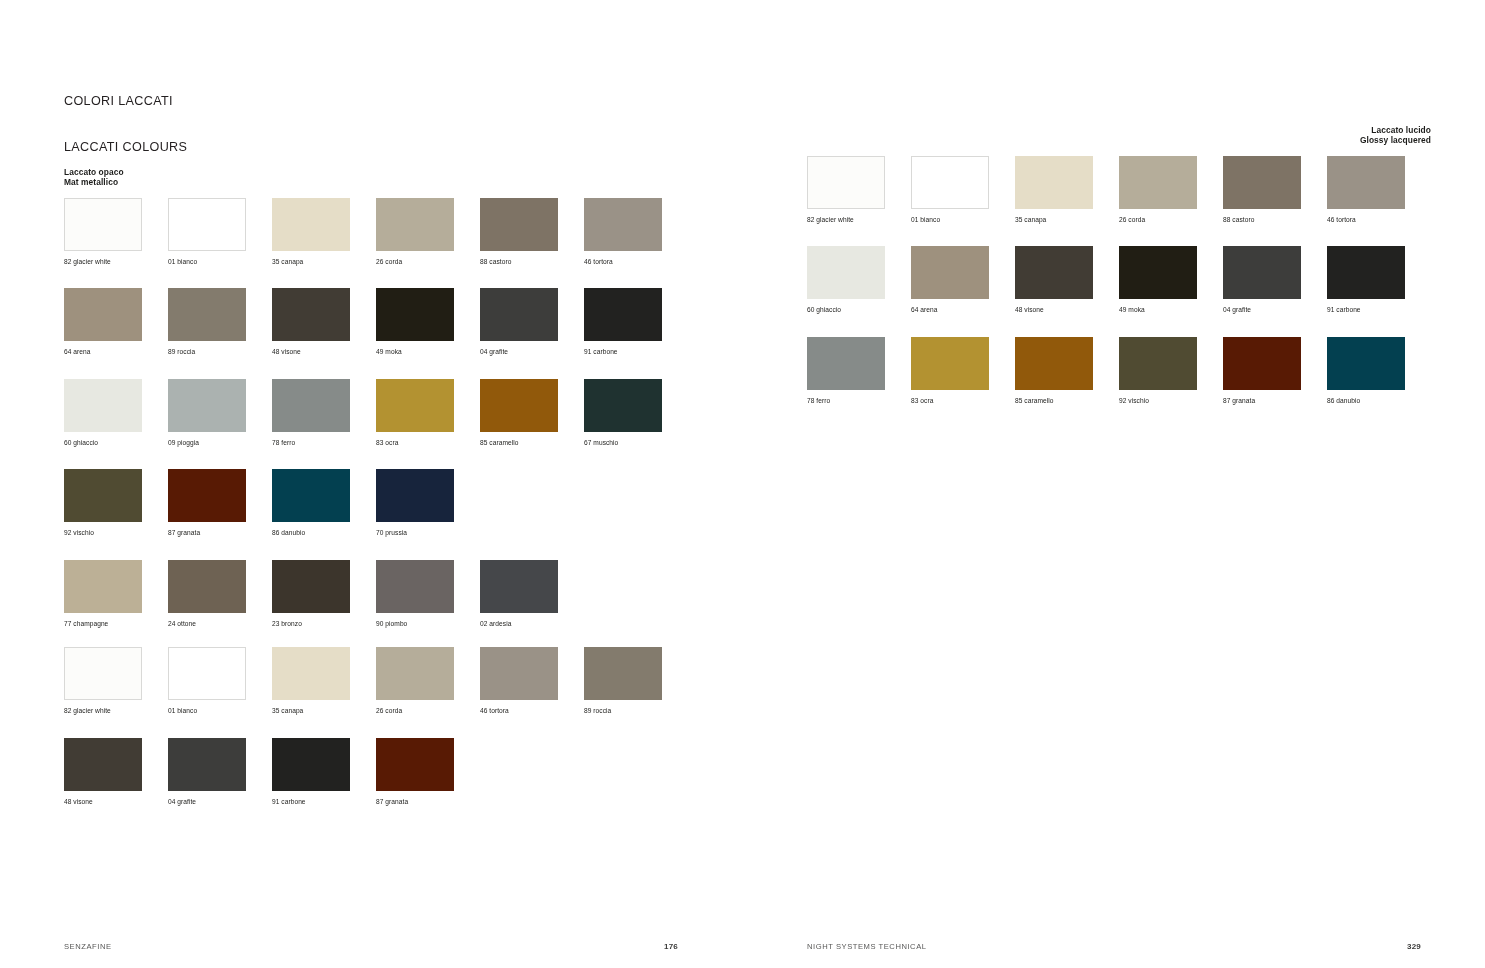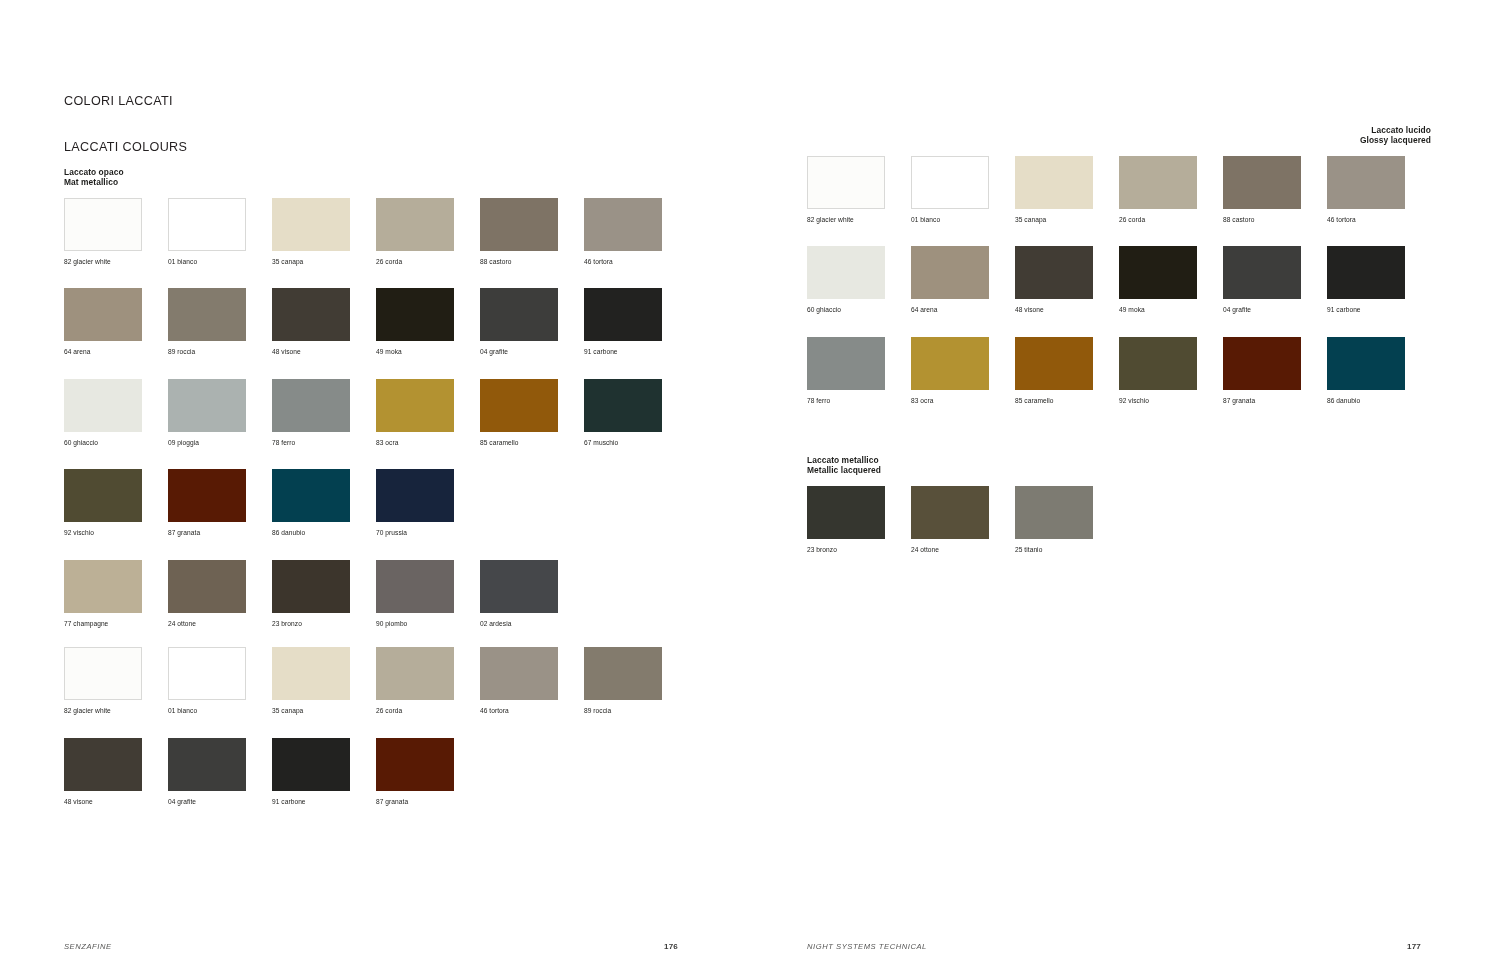--- a/index.html
+++ b/index.html
@@ -95,21 +95,20 @@
     right: 64px;
     top: 930px;
     display: flex;
     justify-content: space-between;
     align-items: baseline;
   }
   .footer-name {
     font-size: 7.6px;
     letter-spacing: 0.55px;
     color: #575756;
-    font-style: italic;
   }
   .footer-page {
     font-size: 8px;
     font-weight: bold;
     letter-spacing: 0.2px;
     color: #3c3c3b;
   }
 </style>
 </head>
 <body>
@@ -365,38 +364,18 @@
           <div class="chip" title="87 granata" style="background: rgb(88, 26, 4);"></div>
           <div class="chip-label">87 granata</div>
         </div>
         <div class="swatch-cell" style="grid-column: 6;">
           <div class="chip" title="86 danubio" style="background: rgb(3, 64, 80);"></div>
           <div class="chip-label">86 danubio</div>
         </div>
       </div>
   </div>
 
-  <div class="section" id="sec-metallic" style="top:443px;">
-    <div class="section-head">
-      <span>Laccato metallico</span>
-      <span>Metallic lacquered</span>
-    </div>
-    <div class="grid metallic" id="grid-metallic" style="margin-top:10px;">
-        <div class="swatch-cell" style="grid-column: 1;">
-          <div class="chip metal" title="23 bronzo" style="background: rgb(53, 54, 47);"></div>
-          <div class="chip-label">23 bronzo</div>
-        </div>
-        <div class="swatch-cell" style="grid-column: 2;">
-          <div class="chip metal" title="24 ottone" style="background: rgb(88, 80, 58);"></div>
-          <div class="chip-label">24 ottone</div>
-        </div>
-        <div class="swatch-cell" style="grid-column: 3;">
-          <div class="chip metal" title="25 titanio" style="background: rgb(125, 123, 114);"></div>
-          <div class="chip-label">25 titanio</div>
-        </div>
-      </div>
-  </div>
 
   <div class="footer">
     <div class="footer-name">NIGHT SYSTEMS TECHNICAL</div>
-    <div class="footer-page">177</div>
+    <div class="footer-page">329</div>
   </div>
 </div>
 
 </body></html>

